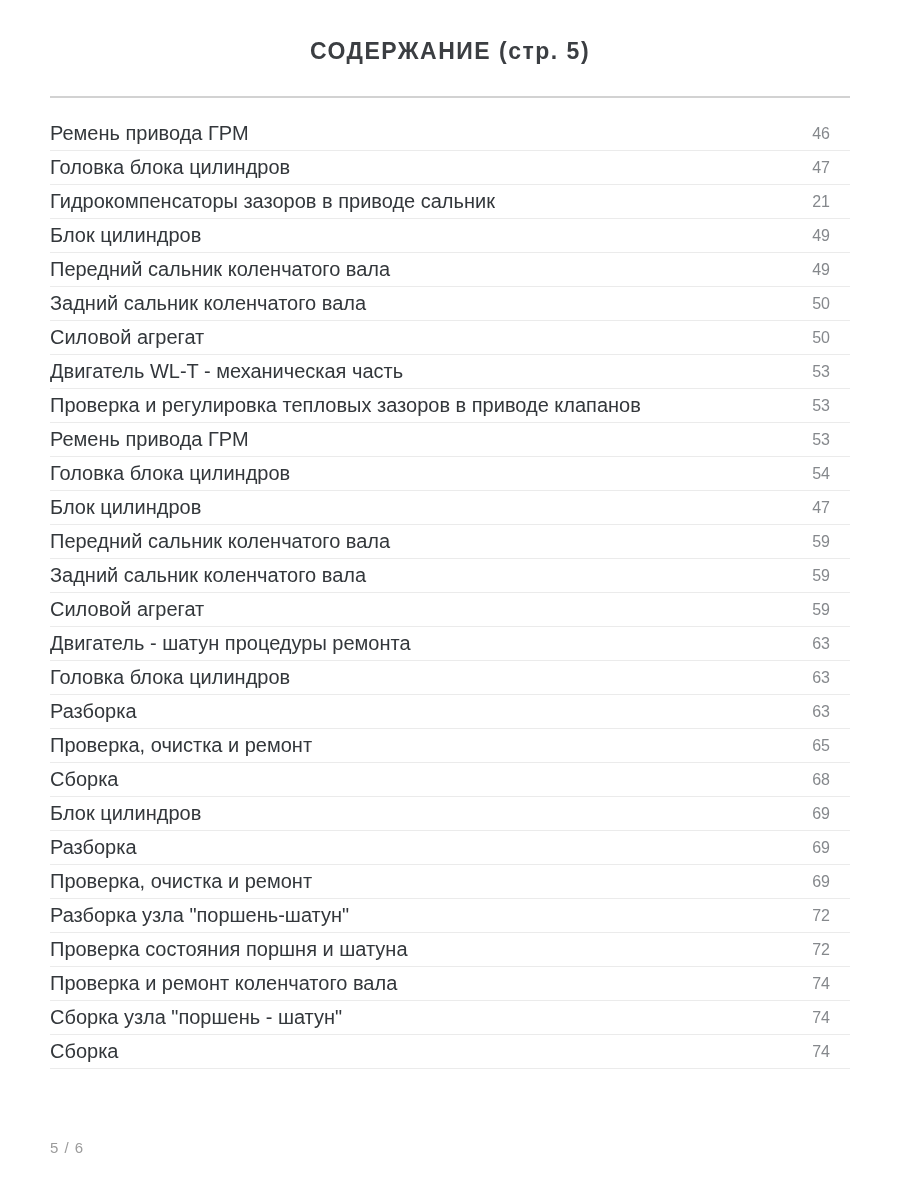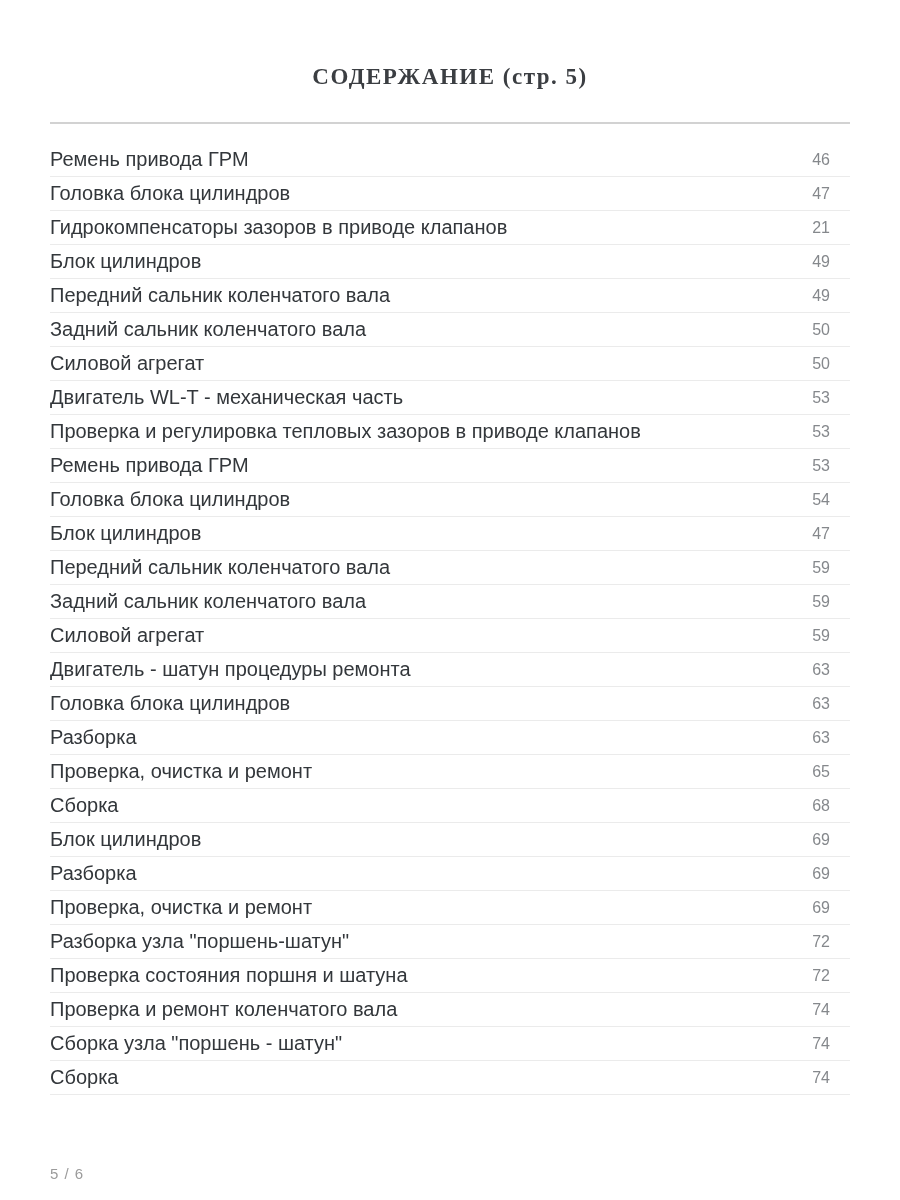--- a/index.html
+++ b/index.html
@@ -14,22 +14,21 @@
     font-family: "Liberation Sans", sans-serif;
     -webkit-font-smoothing: antialiased;
   }
   .page {
     box-sizing: border-box;
     width: 900px;
     height: 1200px;
     padding: 0 50px;
   }
   .header {
-    padding-top: 64px;
-    font-family: Liberation Serif, serif;
+    padding-top: 38px;
   }
   .title {
     margin: 0;
     text-align: center;
     font-size: 23px;
     line-height: 26px;
     font-weight: 700;
     letter-spacing: 1.5px;
     color: #3b3e42;
   }
@@ -83,21 +82,21 @@
       <span class="toc-label">Ремень привода ГРМ</span>
       <span class="toc-page">46</span>
     </div>
 
     <div class="toc-row">
       <span class="toc-label">Головка блока цилиндров</span>
       <span class="toc-page">47</span>
     </div>
 
     <div class="toc-row">
-      <span class="toc-label">Гидрокомпенсаторы зазоров в приводе клапанов</span>
+      <span class="toc-label">Гидрокомпенсаторы зазоров в приводе сальник</span>
       <span class="toc-page">21</span>
     </div>
 
     <div class="toc-row">
       <span class="toc-label">Блок цилиндров</span>
       <span class="toc-page">49</span>
     </div>
 
     <div class="toc-row">
       <span class="toc-label">Передний сальник коленчатого вала</span>

